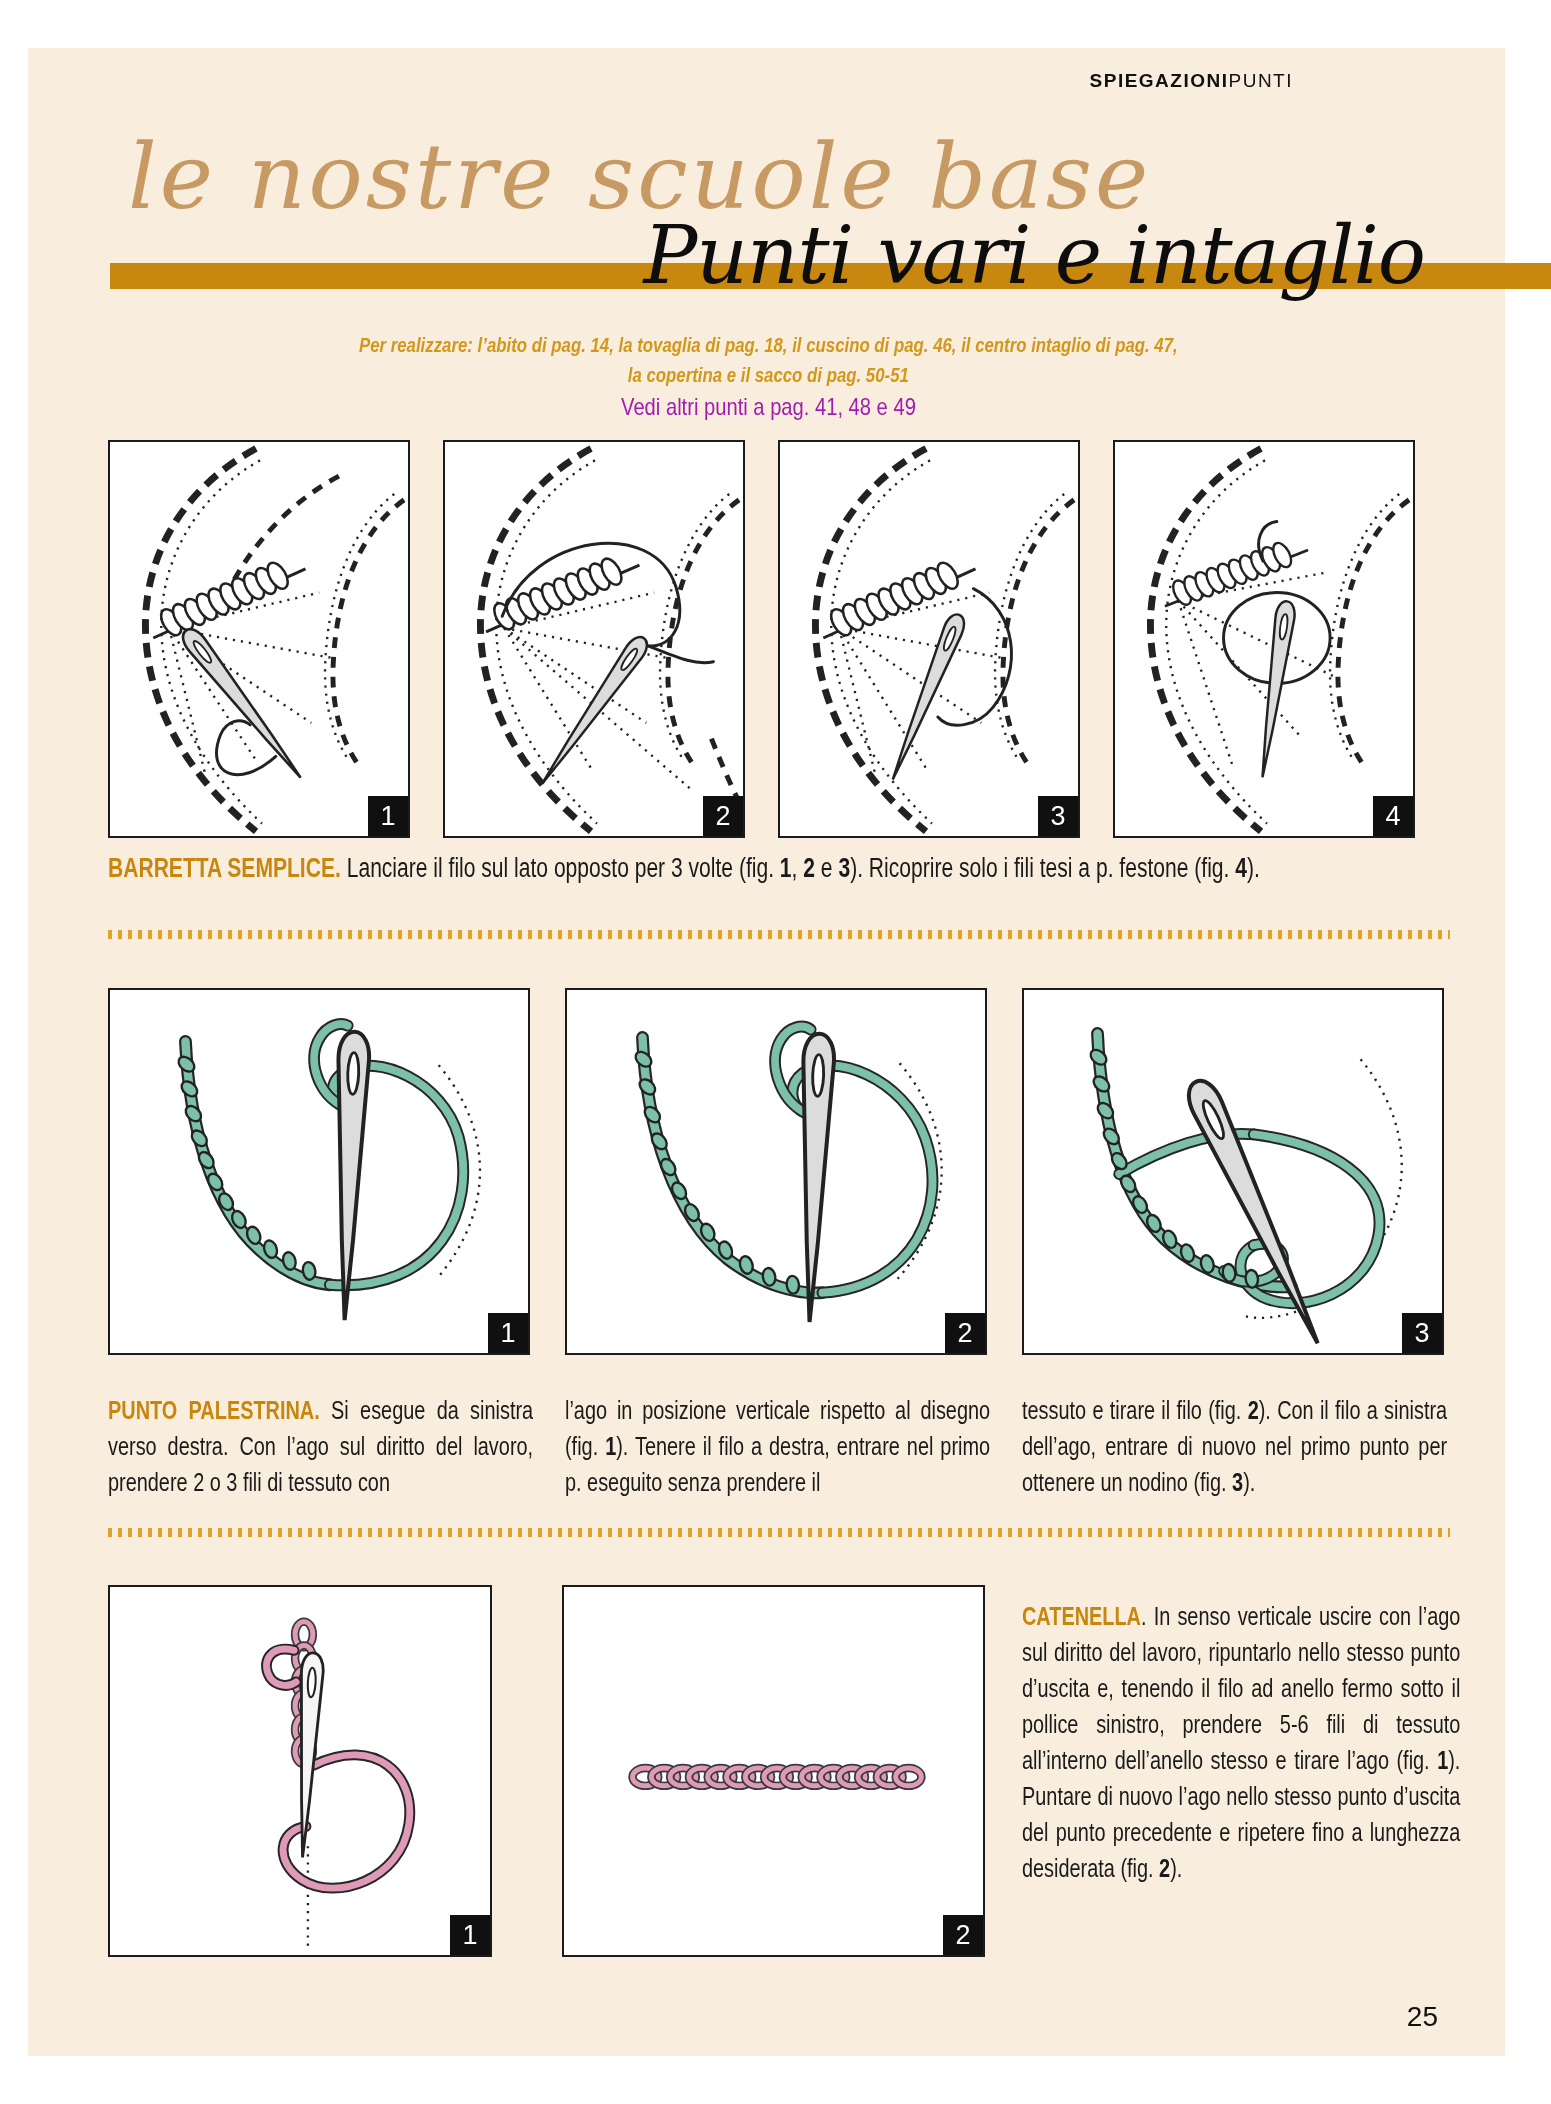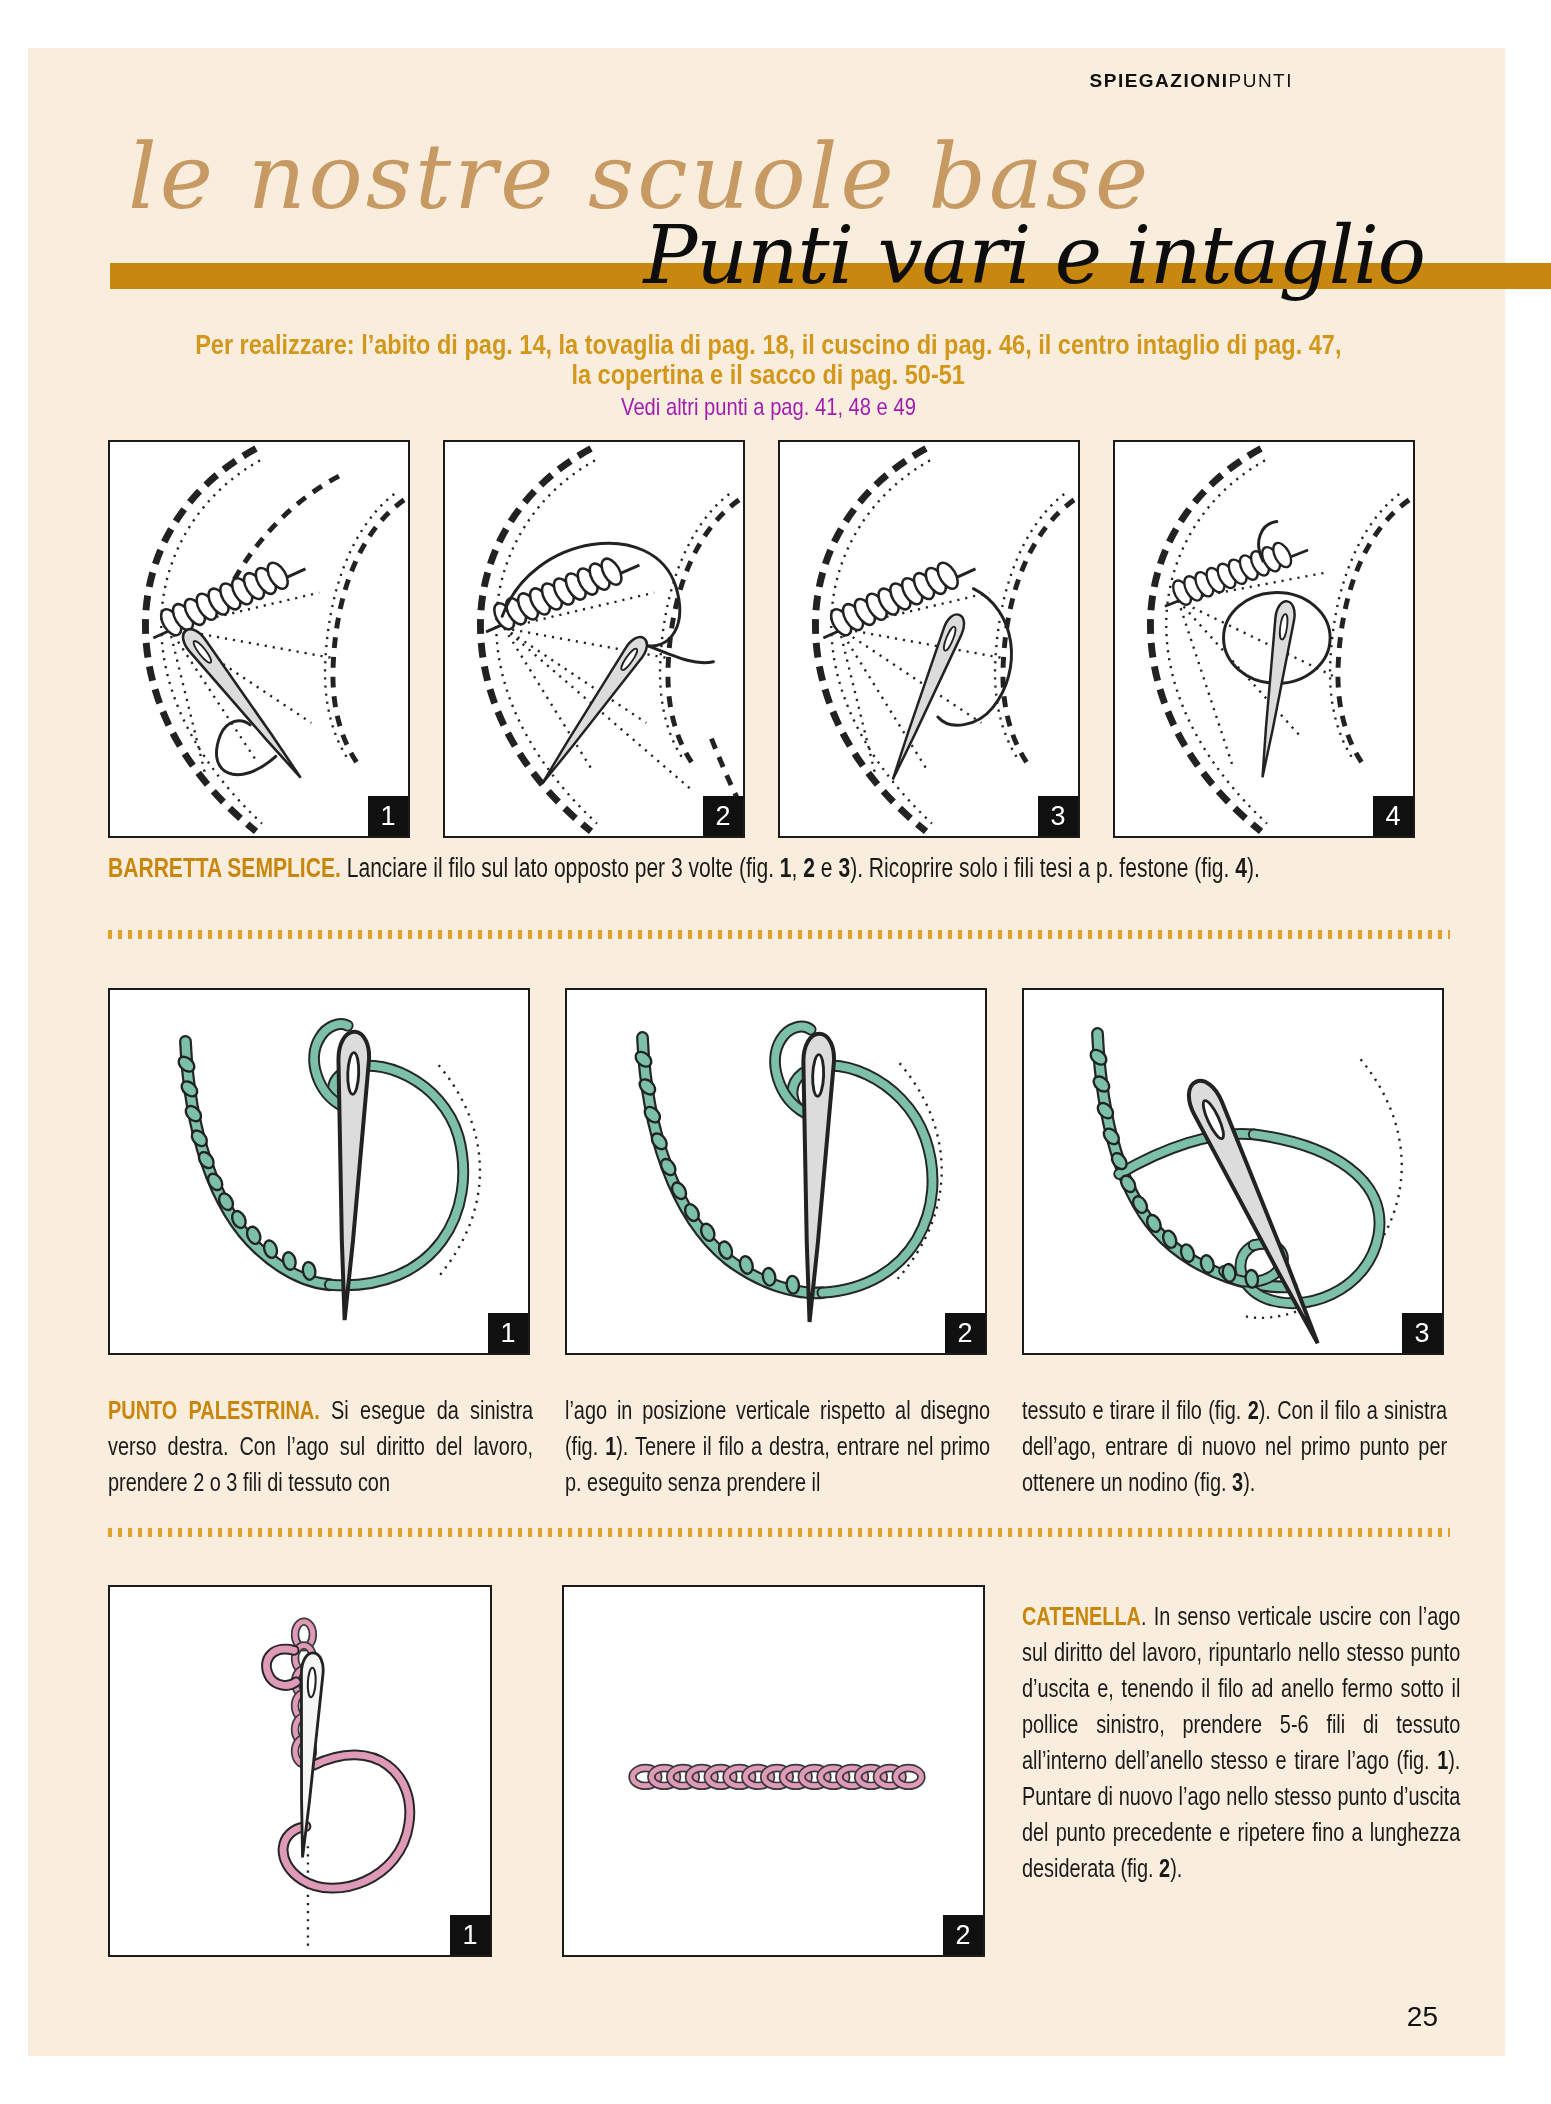--- a/index.html
+++ b/index.html
@@ -26,21 +26,21 @@
   .gold-bar{position:absolute;left:82px;top:215px;width:1441px;height:26px;background:var(--bar,#c8870e);}
   .main-title{
     position:absolute;right:80px;top:168px;z-index:2;
     font-family:"DejaVu Serif", serif;font-style:italic;
     font-size:80px;line-height:1;letter-spacing:-1px;color:#0d0d0d;white-space:nowrap;
   }
   
   .intro{position:absolute;left:40px;top:282px;width:1400px;text-align:center;}
   .intro .gold-line{
     display:block;color:var(--intro_gold,#d2971b);
-    font-weight:700;font-size:28px;line-height:30px;
+    font-weight:700;font-style:italic;font-size:20px;line-height:30px;
   }
   .intro .gold-line>span, .intro .note>span{display:inline-block;transform:scaleX(.84);transform-origin:50% 50%;white-space:nowrap;}
   .intro .note{display:block;color:#a21caf;font-size:24px;line-height:30px;margin-top:2px;}
   
   .fig{position:absolute;background:#ffffff;border:2.5px solid #1b1b1b;box-sizing:border-box;}
   .fig svg.illus{position:absolute;left:0;top:0;width:100%;height:100%;}
   .badge{
     position:absolute;right:0;bottom:0;width:40px;height:40px;background:#101010;
     color:#fff;font-size:27px;display:flex;align-items:center;justify-content:center;z-index:3;
   }

